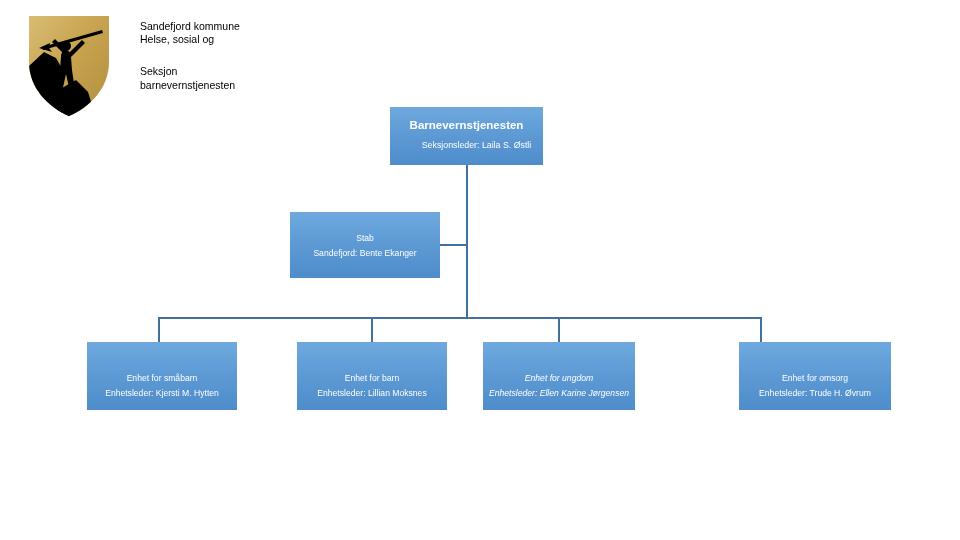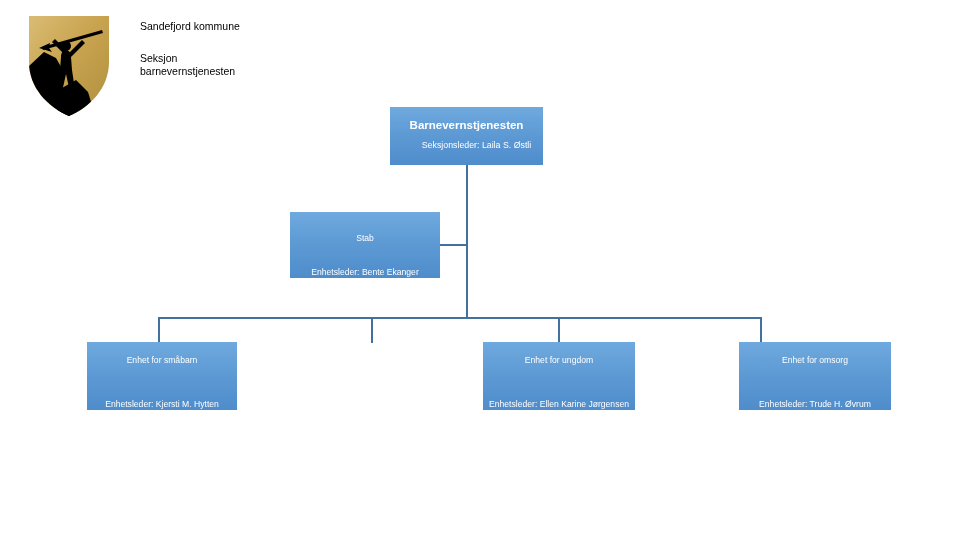--- a/index.html
+++ b/index.html
@@ -89,33 +89,33 @@
     font-size: 8.8px;
     margin-top: 6px;
     margin-left: 20px;
   }
 
   .node.staff {
     left: 290px;
     top: 212px;
     width: 150px;
     height: 66px;
-    justify-content: space-between;
+    justify-content: flex-start;
     padding-top: 20px;
   }
 
   .node.unit {
     top: 342px;
     height: 68px;
-    justify-content: space-between;
-    padding-top: 12px;
+    justify-content: center;
+    padding-top: 18px;
   }
   .node.unit-0 { left: 87px;  width: 150px; }
   .node.unit-1 { left: 297px; width: 150px; }
-  .node.unit-2 { left: 483px; width: 152px; }
+  .node.unit-2 { left: 483px; width: 152px; font-style: italic; }
   .node.unit-3 { left: 700px; width: 152px; margin-left: 39px; }
 
   
   .conn {
     position: absolute;
     background: #41719C;
   }
   .conn.v { width: 2px; }
   .conn.h { height: 2px; }
 
@@ -167,20 +167,21 @@
         <path d="M16,33 L76,16 L77,19 L17,36 Z" fill="#000000"></path>
 
         <path d="M13,34 L24,29 L23,34 L26,38 Z" fill="#000000"></path>
       </g>
     </svg>
   </div>
 
   <div class="header-text">
     <div class="block1">
       <span class="line">Sandefjord kommune</span>
+      <span class="line">Helse, sosial og</span>
     </div>
     <div class="block2">
       <span class="line">Seksjon</span>
       <span class="line">barnevernstjenesten</span>
     </div>
   </div>
 
   <div class="conn v conn-trunk-upper"></div>
   <div class="conn h conn-staff-stub"></div>
   <div class="conn v conn-trunk-lower"></div>
@@ -190,28 +191,32 @@
   <div class="conn v conn-drop conn-drop-2"></div>
   <div class="conn v conn-drop conn-drop-3"></div>
 
   <div class="node root">
     <span class="title">Barnevernstjenesten</span>
     <span class="subtitle">Seksjonsleder: Laila S. Østli</span>
   </div>
 
   <div class="node staff">
     <span class="title">Stab</span>
-    <span class="subtitle">Enhetsleder: Bente Ekanger</span>
+    <span class="subtitle">Sandefjord: Bente Ekanger</span>
   </div>
 
   <div class="node unit unit-0">
     <span class="title">Enhet for småbarn</span>
     <span class="subtitle">Enhetsleder: Kjersti M. Hytten</span>
   </div>
 
+  <div class="node unit unit-1">
+    <span class="title">Enhet for barn</span>
+    <span class="subtitle">Enhetsleder: Lillian Moksnes</span>
+  </div>
 
   <div class="node unit unit-2">
     <span class="title">Enhet for ungdom</span>
     <span class="subtitle">Enhetsleder: Ellen Karine Jørgensen</span>
   </div>
 
   <div class="node unit unit-3">
     <span class="title">Enhet for omsorg</span>
     <span class="subtitle">Enhetsleder: Trude H. Øvrum</span>
   </div>

